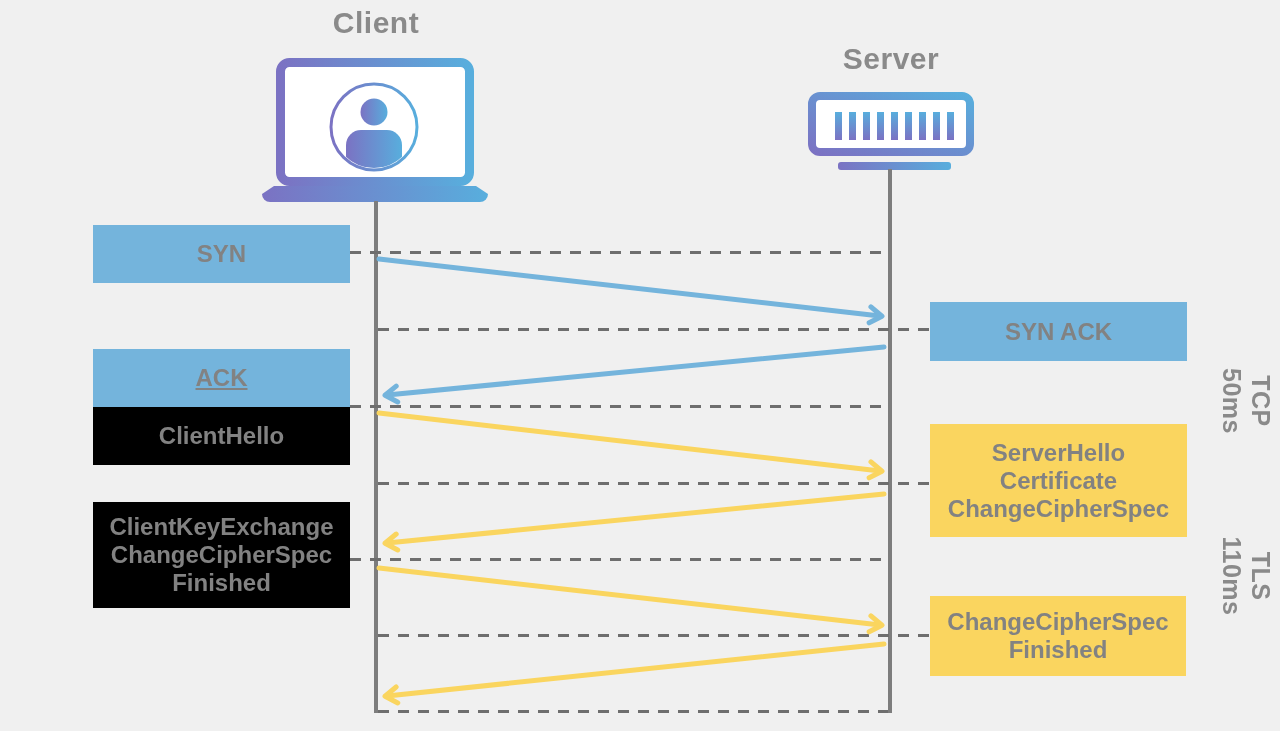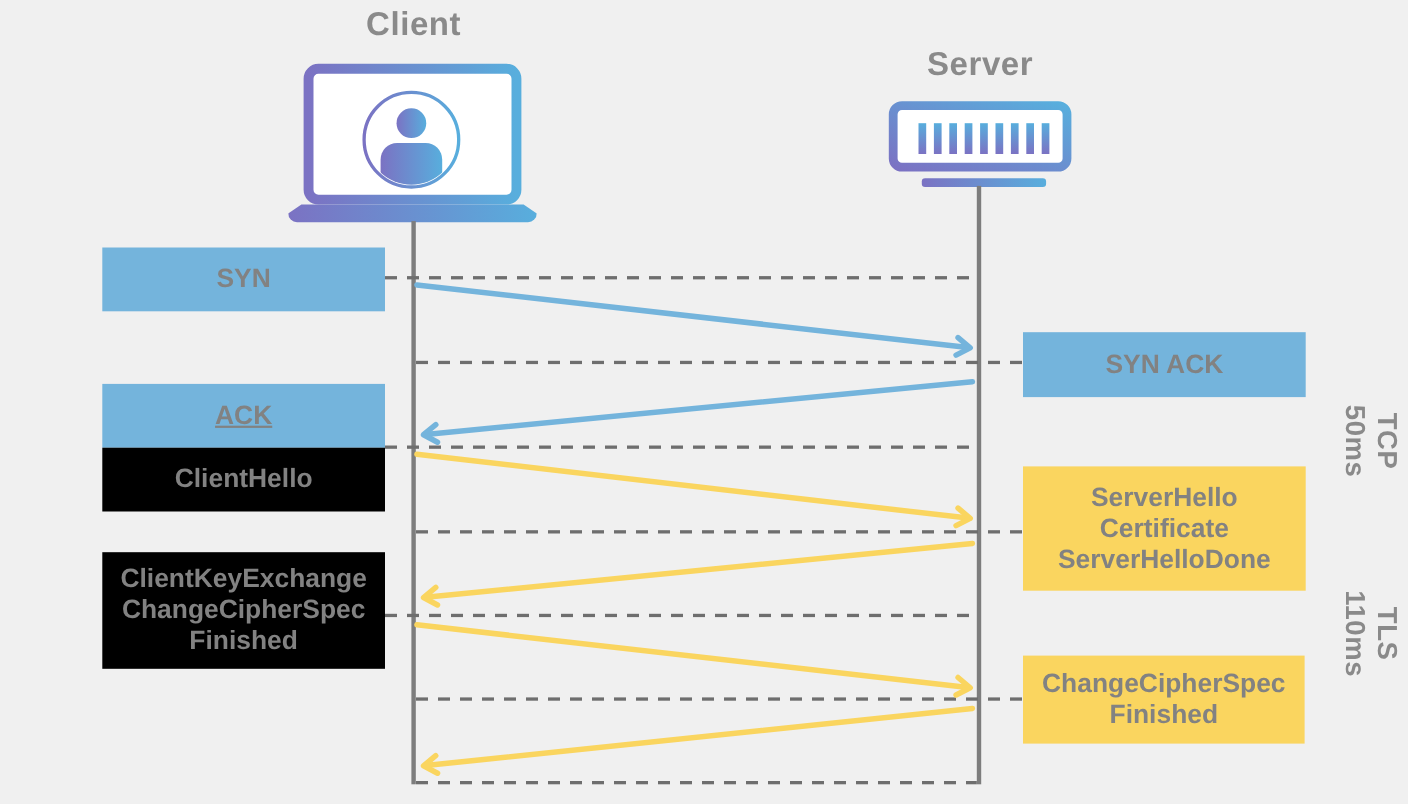--- a/index.html
+++ b/index.html
@@ -117,21 +117,21 @@
   <div class="dashed" style="left:350px; top:558px; width:538px;"></div>
   <div class="dashed" style="left:378px; top:634px; width:552px;"></div>
   <div class="dashed" style="left:378px; top:710px; width:510px;"></div>
 
   <div class="box" style="left: 930px; top: 302px; width: 257px; height: 59px; background: rgb(116, 180, 220);">SYN ACK</div>
   <div class="box" style="left: 93px; top: 225px; width: 257px; height: 58px; background: rgb(116, 180, 220);">SYN</div>
   <div class="box" style="left: 93px; top: 349px; width: 257px; height: 58px; background: rgb(116, 180, 220); text-decoration: underline;">ACK</div>
   <div class="box" style="left: 93px; top: 407px; width: 257px; height: 58px; background: #000000;">ClientHello</div>
   <div class="box" style="left: 930px; top: 424px; width: 257px; height: 113px; background: rgb(250, 213, 95);">ServerHello
 Certificate
-ServerHelloDone</div>
+ChangeCipherSpec</div>
   <div class="box" style="left: 93px; top: 502px; width: 257px; height: 106px; background: #000000;">ClientKeyExchange
 ChangeCipherSpec
 Finished</div>
   <div class="box" style="left: 930px; top: 596px; width: 256px; height: 80px; background: rgb(250, 213, 95);">ChangeCipherSpec
 Finished</div>
 
   <div class="phase-label" style="left:1186px; top:372px;">
     <div>TCP</div>
     <div>50ms</div>
   </div>

